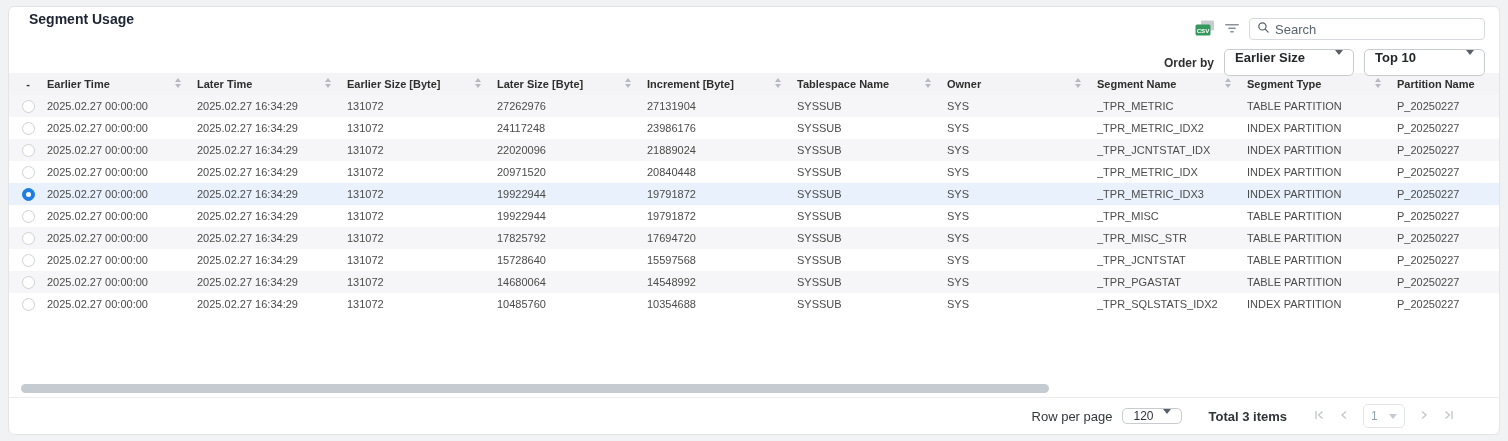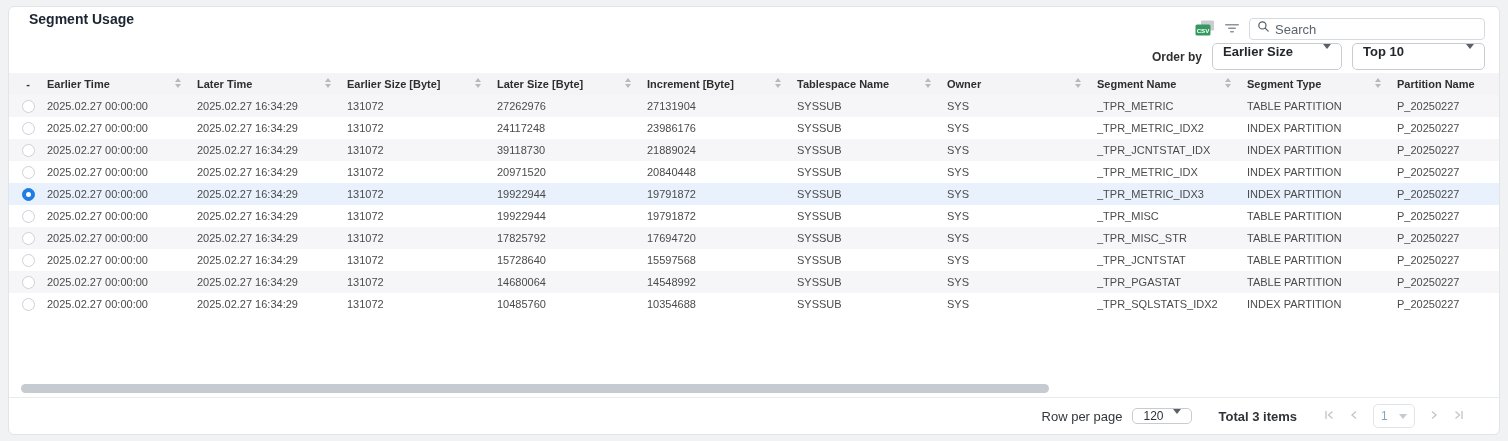--- a/index.html
+++ b/index.html
@@ -5,30 +5,30 @@
   * { margin:0; padding:0; box-sizing:border-box; }
   html,body { width:1508px; height:441px; background:#f1f2f4; font-family:"Liberation Sans", sans-serif; overflow:hidden; }
   .card { position:absolute; left:8px; top:6px; width:1492px; height:429px; background:#fff;
           border:1px solid #e2e4e8; border-radius:6px; display:flex; flex-direction:column; overflow:hidden; }
 
   
   .card-top { position:relative; height:66px; flex:0 0 auto; }
   .panel-title { position:absolute; left:20px; top:4px; font-size:14px; font-weight:700; color:#1b2430; }
   .tools-top { position:absolute; right:14px; top:11px; display:flex; align-items:center; gap:9px; }
   .icon-btn { background:none; border:none; cursor:pointer; display:flex; align-items:center; padding:0; }
-  .search-box { display:flex; gap:5px; width:236px; height:22px;
+  .search-box { display:flex; align-items:center; gap:5px; width:236px; height:22px;
                 border:1px solid #d6dade; border-radius:4px; background:#fff; padding:0 7px; }
   .search-box input { border:none; outline:none; flex:1; font-size:13px; color:#333; font-family:inherit; }
   .search-box input::placeholder { color:#59646e; opacity:1; }
-  .tools-second { position:absolute; right:14px; top:36px; display:flex; align-items:center; gap:10px; }
+  .tools-second { position:absolute; right:14px; top:42px; display:flex; align-items:center; gap:10px; }
   .orderby-label { font-size:12px; font-weight:700; color:#303030; }
   .select { display:flex; align-items:flex-start; justify-content:space-between; height:27px;
             border:1px solid #c8ccd1; border-radius:5px; background:#fff; padding:0 10px; cursor:pointer; }
   .select .sel-val { font-size:13px; font-weight:700; color:#23272b; }
-  .select.w-orderby { width:130px; } .select.w-topn { width:133px; }
+  .select.w-orderby { width:130px; } .select.w-topn { width:121px; }
   .caret { width:0; height:0; border-left:4px solid transparent; border-right:4px solid transparent; border-top:5px solid #5a6066; margin-left:8px; }
 
   
   .table-wrap { flex:0 0 auto; overflow:hidden; width:100%; }
   .thead { display:flex; width:1536px; height:22px; align-items:center; background:#f4f4f6; }
   .th { flex:0 0 150px; display:flex; align-items:flex-start; justify-content:space-between;
         font-size:11px; font-weight:700; color:#2e2e2e; white-space:nowrap; cursor:pointer; }
   .th .sort { display:flex; flex-direction:column; gap:2px; margin-right:16px; }
   .th .sort i { display:block; width:0; height:0; border-left:3.5px solid transparent; border-right:3.5px solid transparent; }
   .th .sort i.up { border-bottom:4px solid #b6babf; }
@@ -42,21 +42,21 @@
   .radio.checked { background:#1f7de6; border-color:#1f7de6; }
   .radio.checked::after { content:""; width:5px; height:5px; border-radius:50%; background:#fff; }
 
   .spacer { flex:1 1 auto; }
 
   
   .hscroll { flex:0 0 auto; height:10px; margin:0 12px 4px 12px; position:relative; }
   .hscroll .thumb { position:absolute; left:0; top:1px; height:9px; width:1028px; background:#c6cbd1; border-radius:5px; }
 
   
-  .footer { flex:0 0 37px; border-top:1px solid #e9ebee; display:flex; align-items:center; justify-content:flex-end; padding-right:34px; }
+  .footer { flex:0 0 37px; border-top:1px solid #e9ebee; display:flex; align-items:center; justify-content:flex-end; padding-right:44px; }
   .rpp-label { font-size:13px; color:#32373c; }
   .select.w-rpp { width:60px; height:16px; margin-left:10px; }
   .select.w-rpp .sel-val { font-size:12px; font-weight:400; color:#2e3338; }
   .total-label { font-size:13px; font-weight:700; color:#2f3337; margin-left:26px; }
   .pager { display:flex; align-items:center; gap:14px; margin-left:26px; }
   .pg-btn { background:none; border:none; padding:0; display:flex; align-items:center; cursor:default; }
   .page-select { width:42px; height:24px; border:1px solid #e0e4e8; border-radius:5px; display:flex; align-items:center; justify-content:space-between; padding:0 7px; }
   .page-select .sel-val { font-size:12px; color:#8fa3b8; }
   .page-select .caret { border-top-color:#c3cad1; margin-left:4px; }
 </style>
@@ -212,21 +212,21 @@
           <div class="td">INDEX PARTITION</div>
           <div class="td">P_20250227</div>
         </div>
         <div class="tr odd">
           <div class="td select-col">
             <span class="radio"></span>
           </div>
           <div class="td">2025.02.27 00:00:00</div>
           <div class="td">2025.02.27 16:34:29</div>
           <div class="td">131072</div>
-          <div class="td">39118730</div>
+          <div class="td">22020096</div>
           <div class="td">21889024</div>
           <div class="td">SYSSUB</div>
           <div class="td">SYS</div>
           <div class="td">_TPR_JCNTSTAT_IDX</div>
           <div class="td">INDEX PARTITION</div>
           <div class="td">P_20250227</div>
         </div>
         <div class="tr">
           <div class="td select-col">
             <span class="radio"></span>

